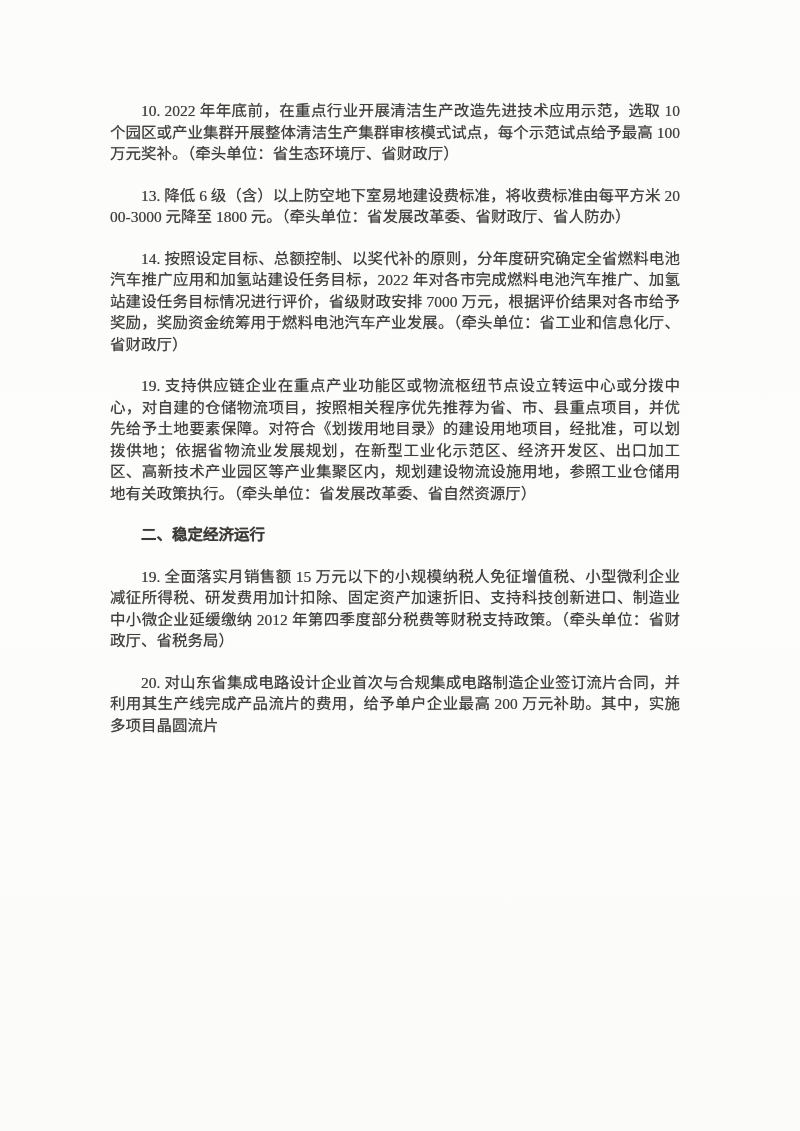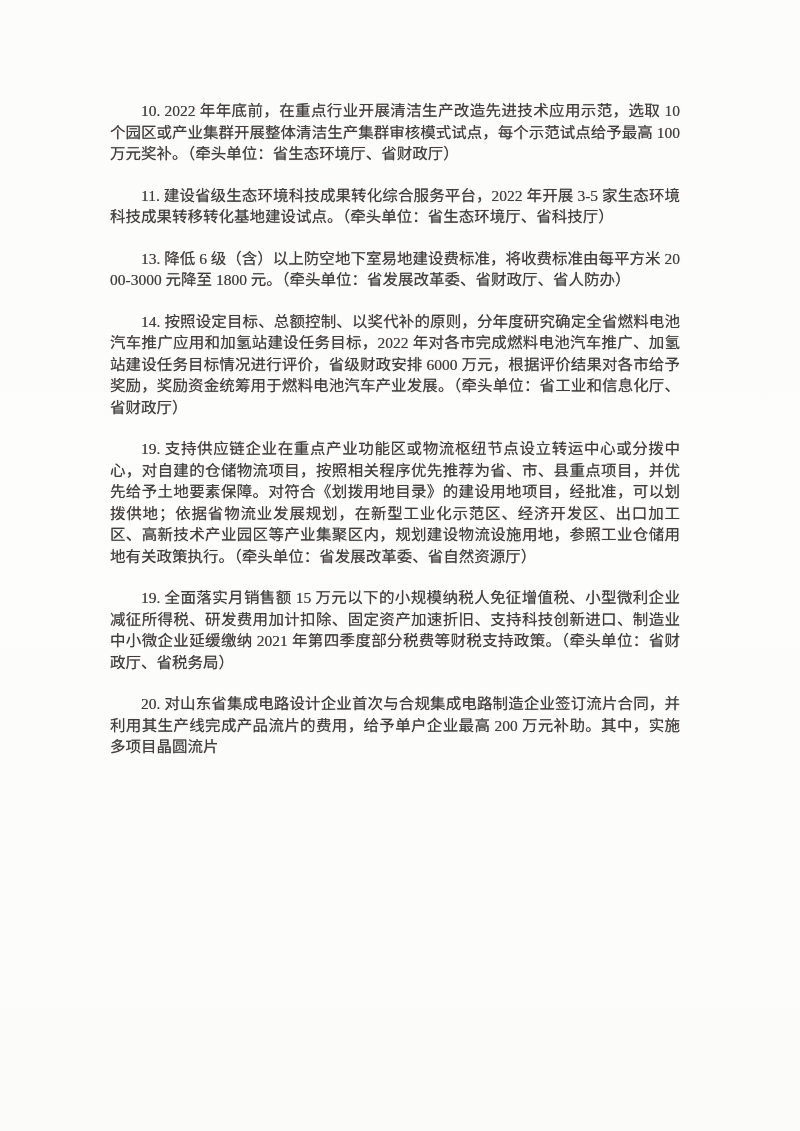--- a/index.html
+++ b/index.html
@@ -44,20 +44,20 @@
     text-indent: 2em;
     color: #3b3a37;
   }
 </style>
 </head>
 <body>
 
 <div class="page">
   <div class="content">
     <p>10. 2022 年年底前，在重点行业开展清洁生产改造先进技术应用示范，选取 10 个园区或产业集群开展整体清洁生产集群审核模式试点，每个示范试点给予最高 100 万元奖补。（牵头单位：省生态环境厅、省财政厅）</p>
-    <p>11. 建设省级生态环境科技成果转化综合服务平台，2022 年开展 3-5 家生态环境科技成果转移转化基地建设试点。（牵头单位：省生态环境厅、省科技厅）</p>
     <p>13. 降低 6 级（含）以上防空地下室易地建设费标准，将收费标准由每平方米 2000-3000 元降至 1800 元。（牵头单位：省发展改革委、省财政厅、省人防办）</p>
-    <p>14. 按照设定目标、总额控制、以奖代补的原则，分年度研究确定全省燃料电池汽车推广应用和加氢站建设任务目标，2022 年对各市完成燃料电池汽车推广、加氢站建设任务目标情况进行评价，省级财政安排 6000 万元，根据评价结果对各市给予奖励，奖励资金统筹用于燃料电池汽车产业发展。（牵头单位：省工业和信息化厅、省财政厅）</p>
+    <p>14. 按照设定目标、总额控制、以奖代补的原则，分年度研究确定全省燃料电池汽车推广应用和加氢站建设任务目标，2022 年对各市完成燃料电池汽车推广、加氢站建设任务目标情况进行评价，省级财政安排 7000 万元，根据评价结果对各市给予奖励，奖励资金统筹用于燃料电池汽车产业发展。（牵头单位：省工业和信息化厅、省财政厅）</p>
     <p>19. 支持供应链企业在重点产业功能区或物流枢纽节点设立转运中心或分拨中心，对自建的仓储物流项目，按照相关程序优先推荐为省、市、县重点项目，并优先给予土地要素保障。对符合《划拨用地目录》的建设用地项目，经批准，可以划拨供地；依据省物流业发展规划，在新型工业化示范区、经济开发区、出口加工区、高新技术产业园区等产业集聚区内，规划建设物流设施用地，参照工业仓储用地有关政策执行。（牵头单位：省发展改革委、省自然资源厅）</p>
-    <p>19. 全面落实月销售额 15 万元以下的小规模纳税人免征增值税、小型微利企业减征所得税、研发费用加计扣除、固定资产加速折旧、支持科技创新进口、制造业中小微企业延缓缴纳 2021 年第四季度部分税费等财税支持政策。（牵头单位：省财政厅、省税务局）</p>
+    <h2>二、稳定经济运行</h2>
+    <p>19. 全面落实月销售额 15 万元以下的小规模纳税人免征增值税、小型微利企业减征所得税、研发费用加计扣除、固定资产加速折旧、支持科技创新进口、制造业中小微企业延缓缴纳 2012 年第四季度部分税费等财税支持政策。（牵头单位：省财政厅、省税务局）</p>
     <p>20. 对山东省集成电路设计企业首次与合规集成电路制造企业签订流片合同，并利用其生产线完成产品流片的费用，给予单户企业最高 200 万元补助。其中，实施多项目晶圆流片</p>
   </div>
 </div>
 
 </body></html>

